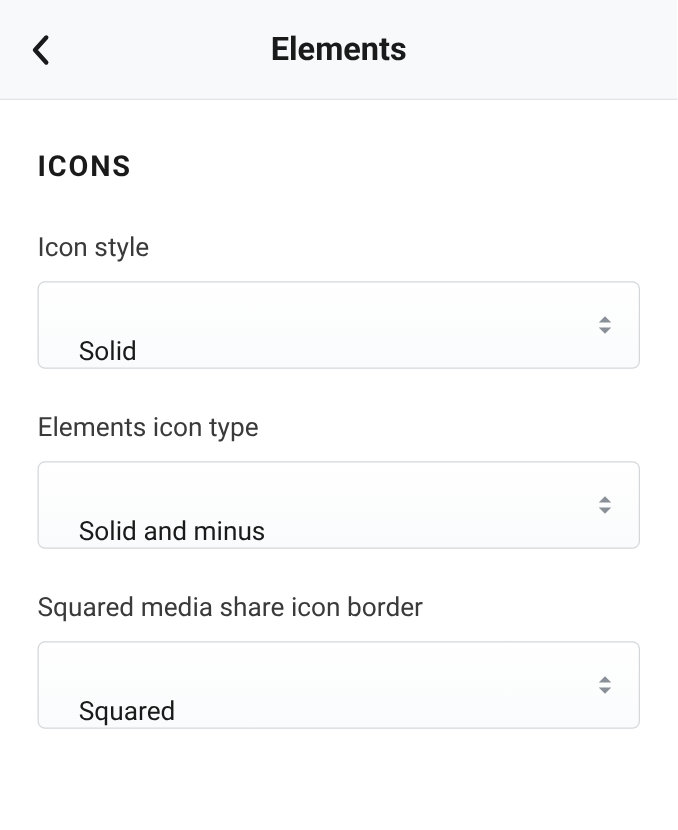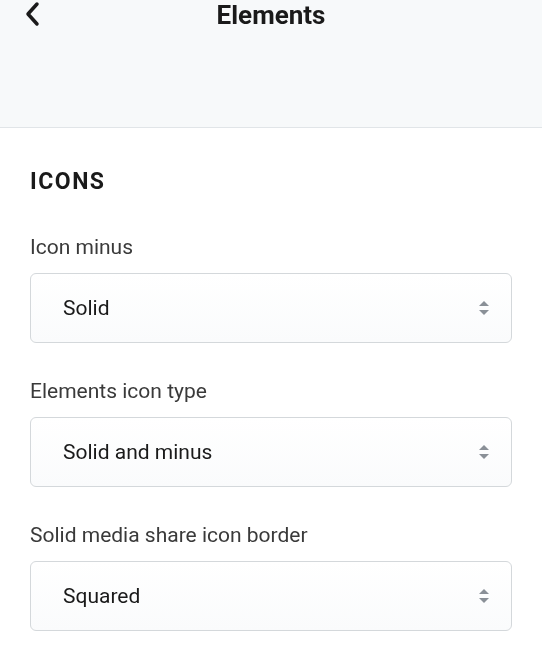--- a/index.html
+++ b/index.html
@@ -10,22 +10,23 @@
     body {
       font-family: -apple-system, BlinkMacSystemFont, "Segoe UI", Roboto, Helvetica, Arial, sans-serif;
       background: #ffffff;
       width: 542px;
       height: 664px;
       overflow: hidden;
     }
     .header {
       background: #f7f9fa;
       border-bottom: 1px solid #e1e5e8;
-      height: 128px;
+      height: 80px;
       display: flex;
+      align-items: center;
       padding: 0 24px;
       position: relative;
     }
     .back-button {
       position: absolute;
       left: 24px;
       cursor: pointer;
       display: flex;
       align-items: center;
       justify-content: center;
@@ -67,21 +68,21 @@
     .select-control {
       width: 100%;
       height: 70px;
       border: 1px solid #d4d8db;
       border-radius: 6px;
       background: linear-gradient(to bottom, #ffffff, #fafbfc);
       padding: 0 50px 0 32px;
       font-size: 21px;
       color: #1a1a1a;
       display: flex;
-      align-items: center;
+      align-items: flex-end;
       cursor: pointer;
     }
     .select-arrows {
       position: absolute;
       right: 22px;
       top: 50%;
       transform: translateY(-50%);
       display: flex;
       flex-direction: column;
       align-items: center;
@@ -102,21 +103,21 @@
       <path d="M13 4 L4 14 L13 24" stroke="#1a1a1a" stroke-width="3.5" stroke-linecap="round" stroke-linejoin="round"></path>
     </svg>
   </div>
   <div class="header-title">Elements</div>
 </div>
 
 <div class="content">
   <div class="section-title">ICONS</div>
 
   <div class="field">
-    <div class="field-label">Icon minus</div>
+    <div class="field-label">Icon style</div>
     <div class="select-wrapper">
       <div class="select-control">
         <span>Solid</span>
       </div>
       <div class="select-arrows">
         <svg viewBox="0 0 12 7">
             <path d="M1 6 L6 1 L11 6" fill="#8a9097"></path>
           </svg>
         <svg viewBox="0 0 12 7">
             <path d="M1 1 L6 6 L11 1" fill="#8a9097"></path>
@@ -136,21 +137,21 @@
             <path d="M1 6 L6 1 L11 6" fill="#8a9097"></path>
           </svg>
         <svg viewBox="0 0 12 7">
             <path d="M1 1 L6 6 L11 1" fill="#8a9097"></path>
           </svg>
       </div>
     </div>
   </div>
 
   <div class="field">
-    <div class="field-label">Solid media share icon border</div>
+    <div class="field-label">Squared media share icon border</div>
     <div class="select-wrapper">
       <div class="select-control">
         <span>Squared</span>
       </div>
       <div class="select-arrows">
         <svg viewBox="0 0 12 7">
             <path d="M1 6 L6 1 L11 6" fill="#8a9097"></path>
           </svg>
         <svg viewBox="0 0 12 7">
             <path d="M1 1 L6 6 L11 1" fill="#8a9097"></path>

